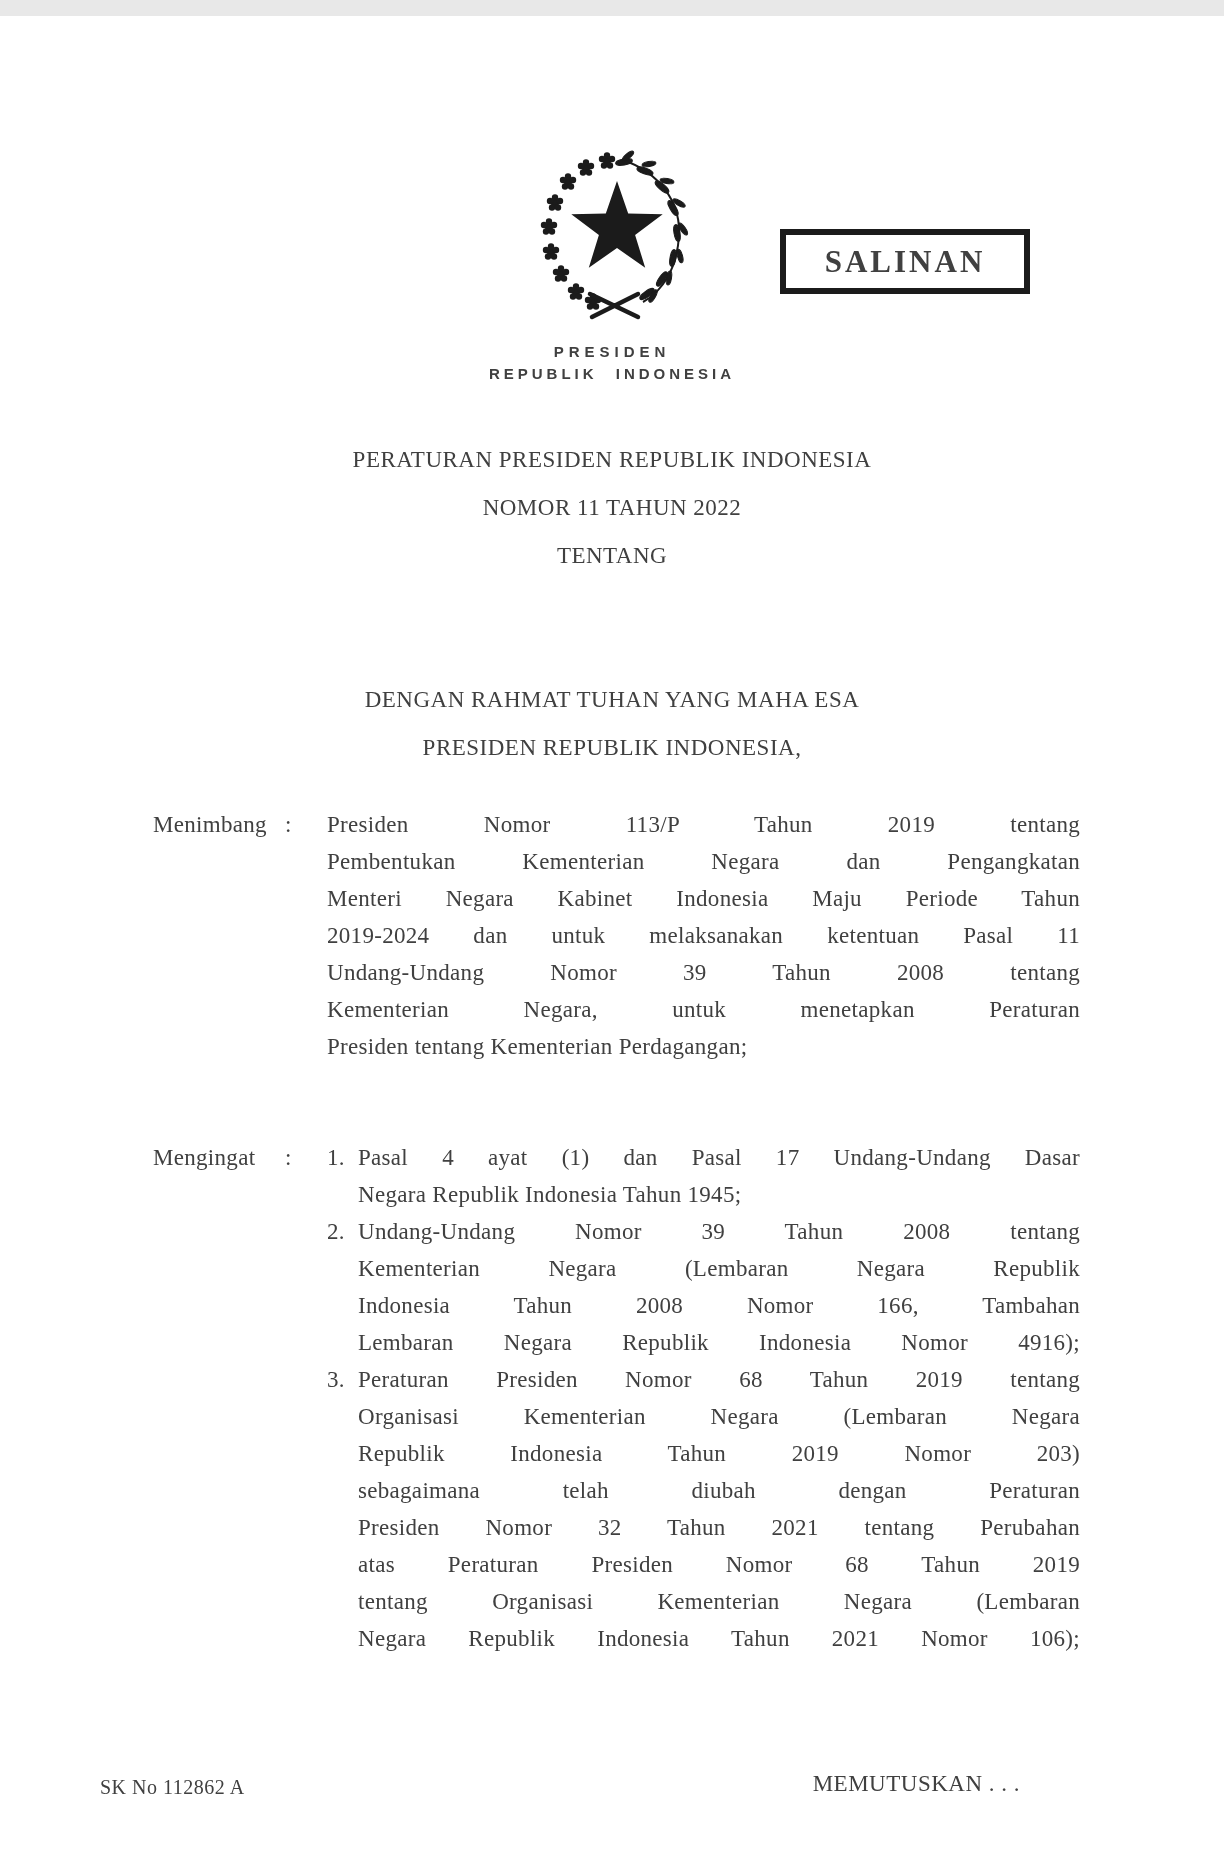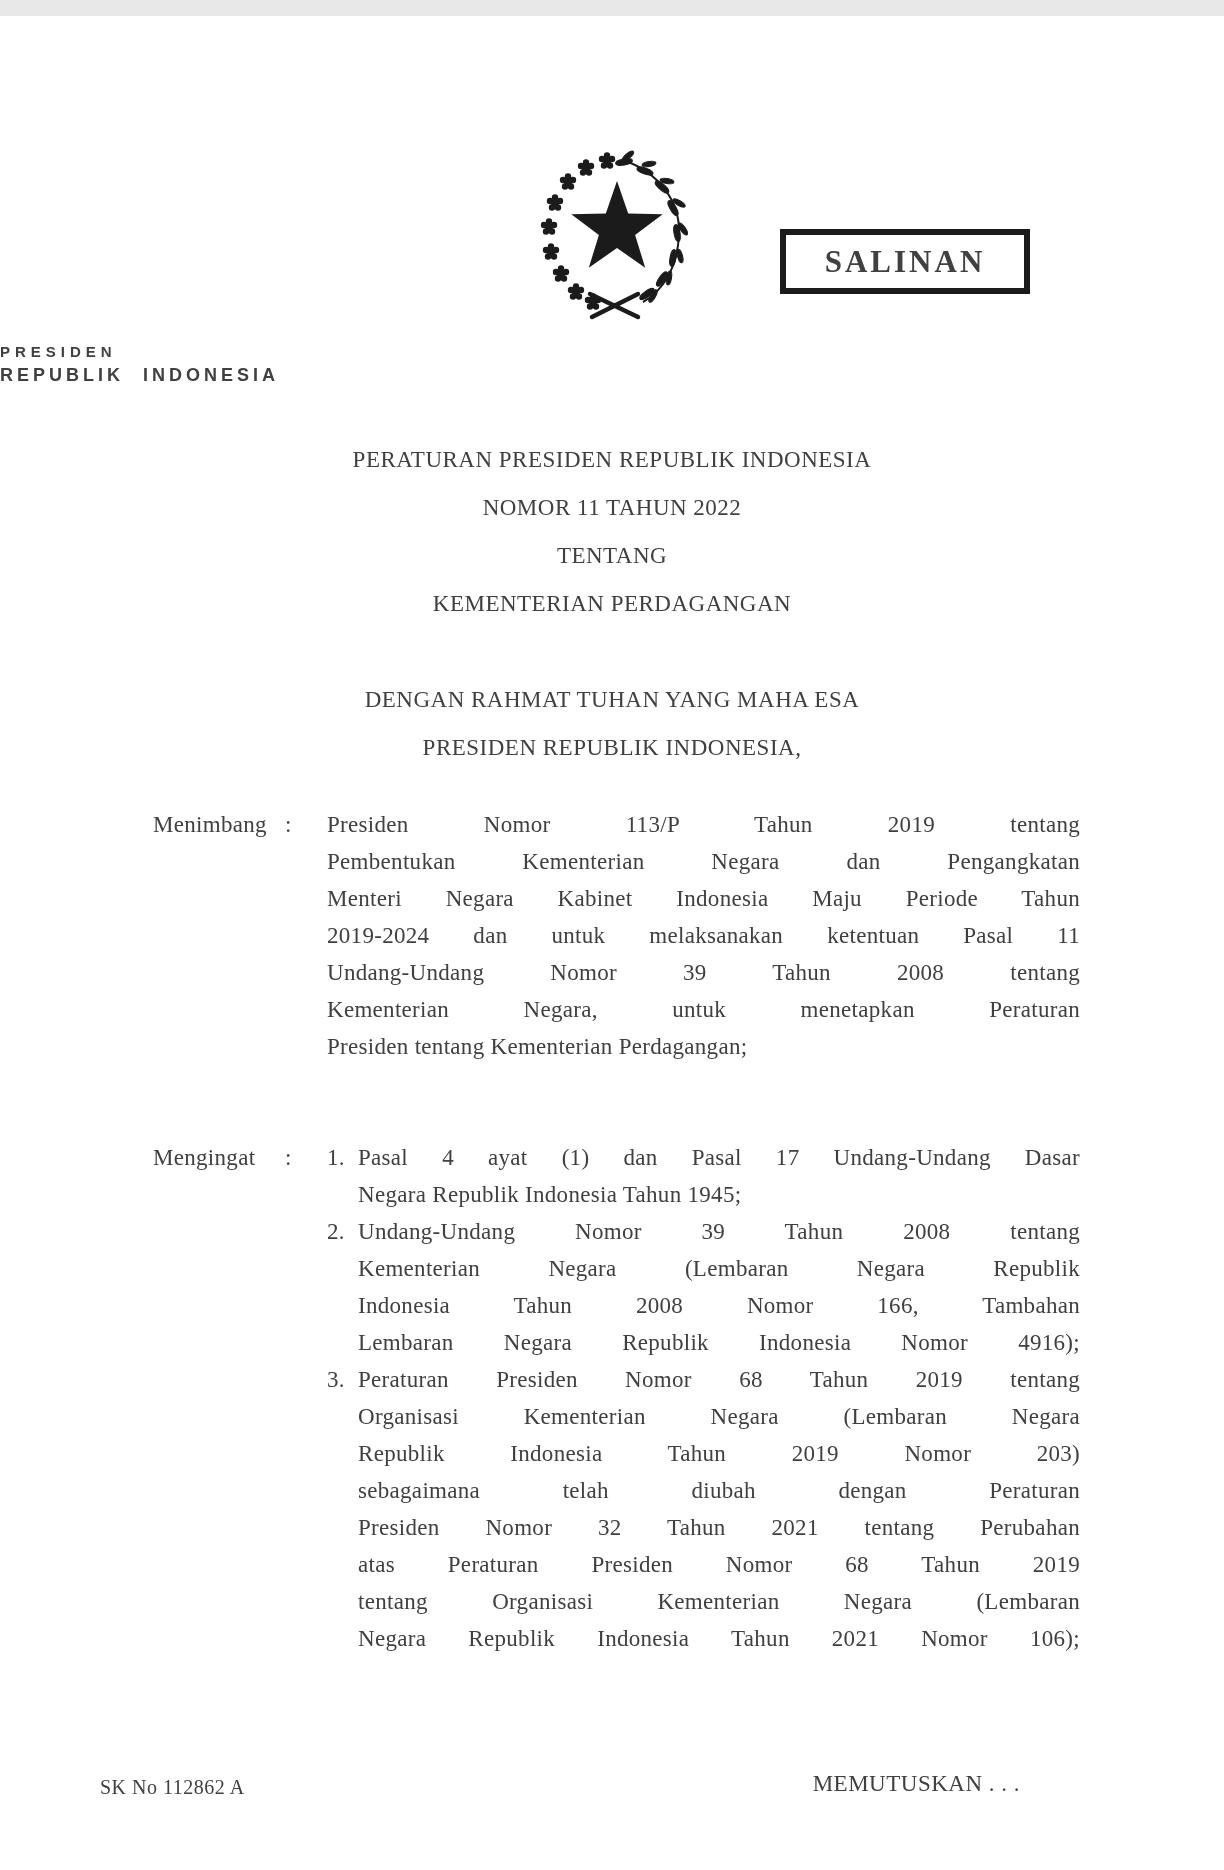--- a/index.html
+++ b/index.html
@@ -11,26 +11,26 @@
     color:#404040;
     font-family:"Liberation Serif", serif;
     overflow:hidden;
   }
   .abs{position:absolute;}
 
   
   .emblem{left:533px;top:130px;width:160px;height:175px;}
   .letterhead{
     left:0;top:327px;width:1224px;
-    text-align:left;
+    text-align:center;
     font-family:"Liberation Sans", sans-serif;
     font-weight:bold;
   }
   .letterhead .lh1{font-size:15px;letter-spacing:5px;}
-  .letterhead .lh2{font-size:18px;letter-spacing:4px;word-spacing:10px;margin-top:5px;}
+  .letterhead .lh2{font-size:15px;letter-spacing:4px;word-spacing:10px;margin-top:5px;}
 
   
   .stamp{
     left:780px;top:213px;width:250px;height:65px;
     box-sizing:border-box;
     border:6px solid #1b1b1b;
     display:flex;align-items:center;justify-content:center;
     font-size:31px;font-weight:bold;letter-spacing:3px;
     font-family:"Liberation Serif", serif;
   }
@@ -177,21 +177,20 @@
 
   <div class="abs letterhead">
     <div class="lh1">PRESIDEN</div>
     <div class="lh2">REPUBLIK INDONESIA</div>
   </div>
 
   <div class="abs centered title-block">
       <div>PERATURAN PRESIDEN REPUBLIK INDONESIA</div>
       <div>NOMOR 11 TAHUN 2022</div>
       <div>TENTANG</div>
-      <div>KEMENTERIAN PERDAGANGAN</div>
     </div>
 
   <div class="abs centered preamble-block">
       <div>DENGAN RAHMAT TUHAN YANG MAHA ESA</div>
       <div>PRESIDEN REPUBLIK INDONESIA,</div>
     </div>
 
   <div class="abs clause menimbang">
     <div class="clause-label">Menimbang</div>
     <div class="clause-colon">:</div>

